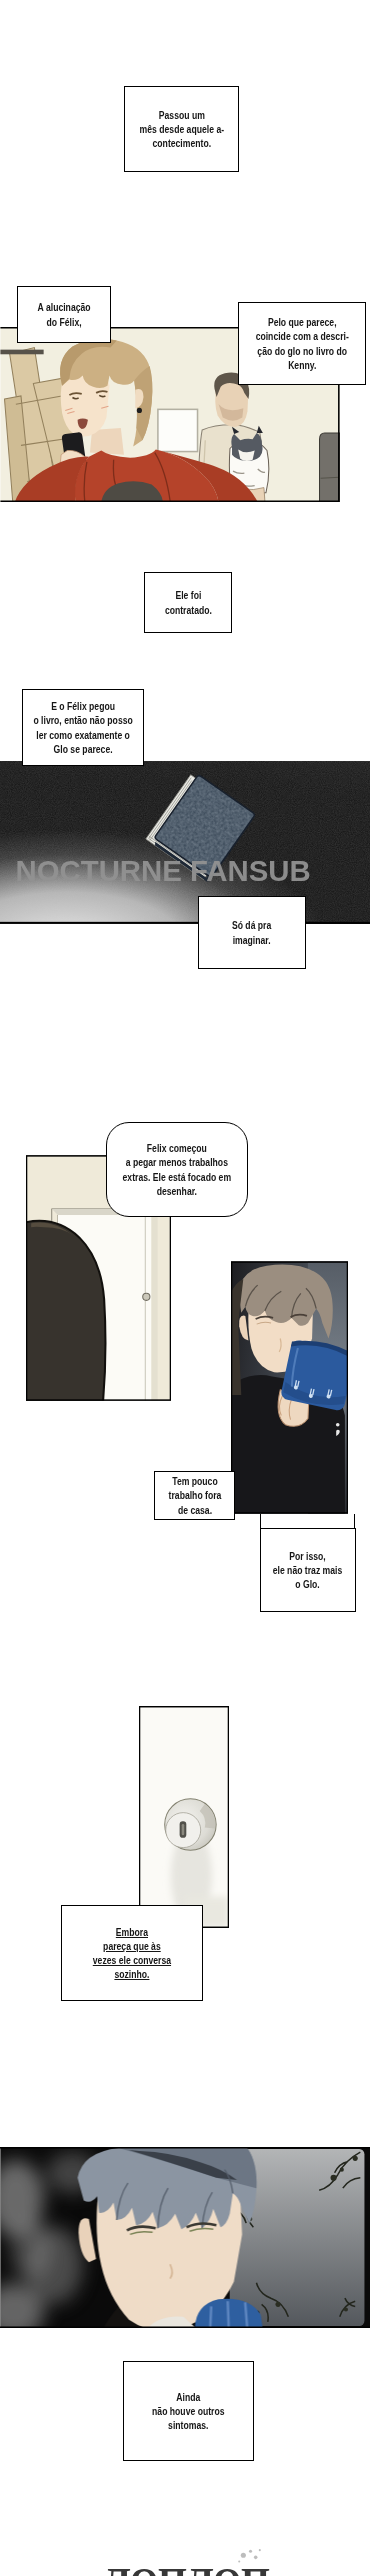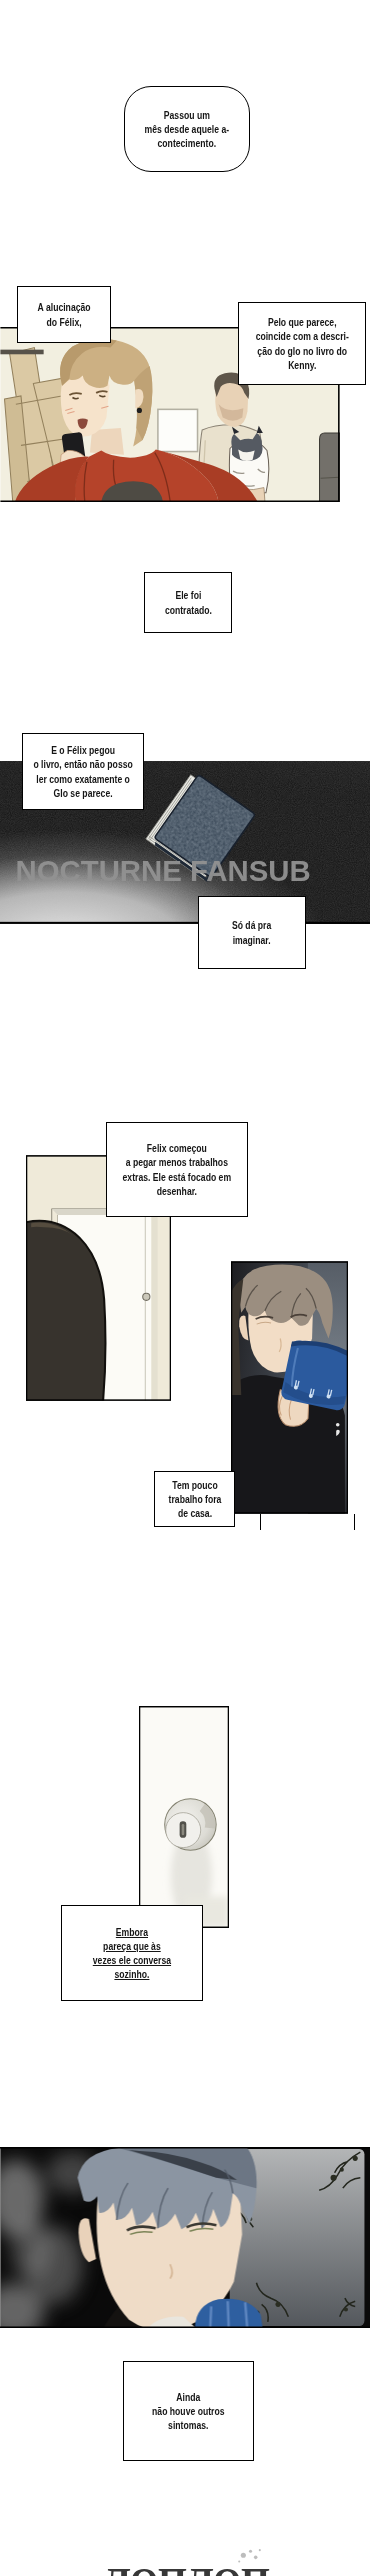--- a/index.html
+++ b/index.html
@@ -9,21 +9,21 @@
   display:flex;align-items:center;justify-content:center;text-align:center;
   font-weight:bold;font-size:10.8px;line-height:1.3;color:#161616;}
 .tb>span{display:block;transform:scaleX(0.8);transform-origin:center;white-space:nowrap;}
 .panel{position:absolute;box-sizing:border-box;}
 svg{display:block}
 </style>
 </head>
 <body>
 <div id="page">
 
-<div class="tb" style="left:124px;top:86px;width:126px;height:86px;border-radius:27px;">
+<div class="tb" style="left:124px;top:86px;width:115px;height:86px;">
       <span>Passou um<br>mês desde aquele a-<br>contecimento.</span>
     </div>
 
 <svg class="panel" style="left:0px;top:327px;" width="340" height="175" viewBox="0 0 659 340">
 
   <rect x="0" y="0" width="659" height="340" fill="#f2efe0"></rect>
 
   <g stroke="#93805c" stroke-width="2" fill="#dbc9a4">
     <polygon points="18,52 66,40 112,340 62,340"></polygon>
     <polygon points="64,110 140,96 148,340 120,340"></polygon>
@@ -177,21 +177,21 @@
     <rect x="330" y="51" width="135" height="150" rx="6" fill="#2f3e4e"></rect>
     <rect x="330" y="51" width="135" height="150" rx="6" filter="url(#bookspeckle)" opacity="0.55"></rect>
     <rect x="330" y="51" width="135" height="150" rx="6" fill="none" stroke="#18202c" stroke-width="3"></rect>
   </g>
 
   <text x="30" y="233" font-family="Liberation Sans, sans-serif" font-weight="bold" font-size="57" fill="#929292" opacity="0.95" letter-spacing="0">NOCTURNE FANSUB</text>
 
   <rect x="0" y="312" width="720" height="4" fill="#000"></rect>
 </svg>
 
-<div class="tb" style="left:22px;top:689px;width:122px;height:77px;margin-top:44px;">
+<div class="tb" style="left:22px;top:689px;width:122px;height:77px;">
       <span>E o Félix pegou<br>o livro, então não posso<br>ler como exatamente o<br>Glo se parece.</span>
     </div>
 
 <div class="tb" style="left:198px;top:896px;width:108px;height:73px;">
       <span>Só dá pra<br>imaginar.</span>
     </div>
 
 <svg class="panel" style="left:26px;top:1155px;" width="145" height="246" viewBox="0 0 282 477">
 
   <rect x="0" y="0" width="282" height="477" fill="#efead9"></rect>
@@ -279,30 +279,33 @@
   </g>
 
   <g fill="#e8e8e8">
     <circle cx="208" cy="318" r="3.5"></circle>
     <path d="M205,330 q3,-4 7,0 q0,7 -7,10 Z"></path>
   </g>
 
   <rect x="1" y="1" width="226" height="489" fill="none" stroke="#000" stroke-width="3"></rect>
 </svg>
 
-<div class="tb" style="left:106px;top:1122px;width:142px;height:95px;">
+<div class="tb" style="left:106px;top:1122px;width:142px;height:95px;border-radius:23px;">
       <span>Felix começou<br>a pegar menos trabalhos<br>extras. Ele está focado em<br>desenhar.</span>
     </div>
 
-<div class="tb" style="left:154px;top:1471px;width:81px;height:56px;">
+<div class="tb" style="left:154px;top:1471px;width:81px;height:49px;">
       <span>Tem pouco<br>trabalho fora<br>de casa.</span>
     </div>
 
 <div style="position:absolute;left:260px;top:1514px;width:1px;height:15.5px;background:#000;"></div>
 <div style="position:absolute;left:354px;top:1514px;width:1px;height:15.5px;background:#000;"></div>
+<div class="tb" style="left:260px;top:1528px;width:96px;height:84px;">
+      <span>Por isso,<br>ele não traz mais<br>o Glo.</span>
+    </div>
 
 <svg class="panel" style="left:139px;top:1706px;" width="90" height="222" viewBox="0 0 175 431">
   <defs>
     <filter id="soft1" x="-40%" y="-40%" width="180%" height="180%">
           <feGaussianBlur stdDeviation="7"></feGaussianBlur>
         </filter>
     <radialGradient id="knobg" cx="0.38" cy="0.42" r="0.8">
       <stop offset="0" stop-color="#f4f3ef"></stop>
       <stop offset="0.6" stop-color="#dddcd5"></stop>
       <stop offset="1" stop-color="#b9b7ad"></stop>

